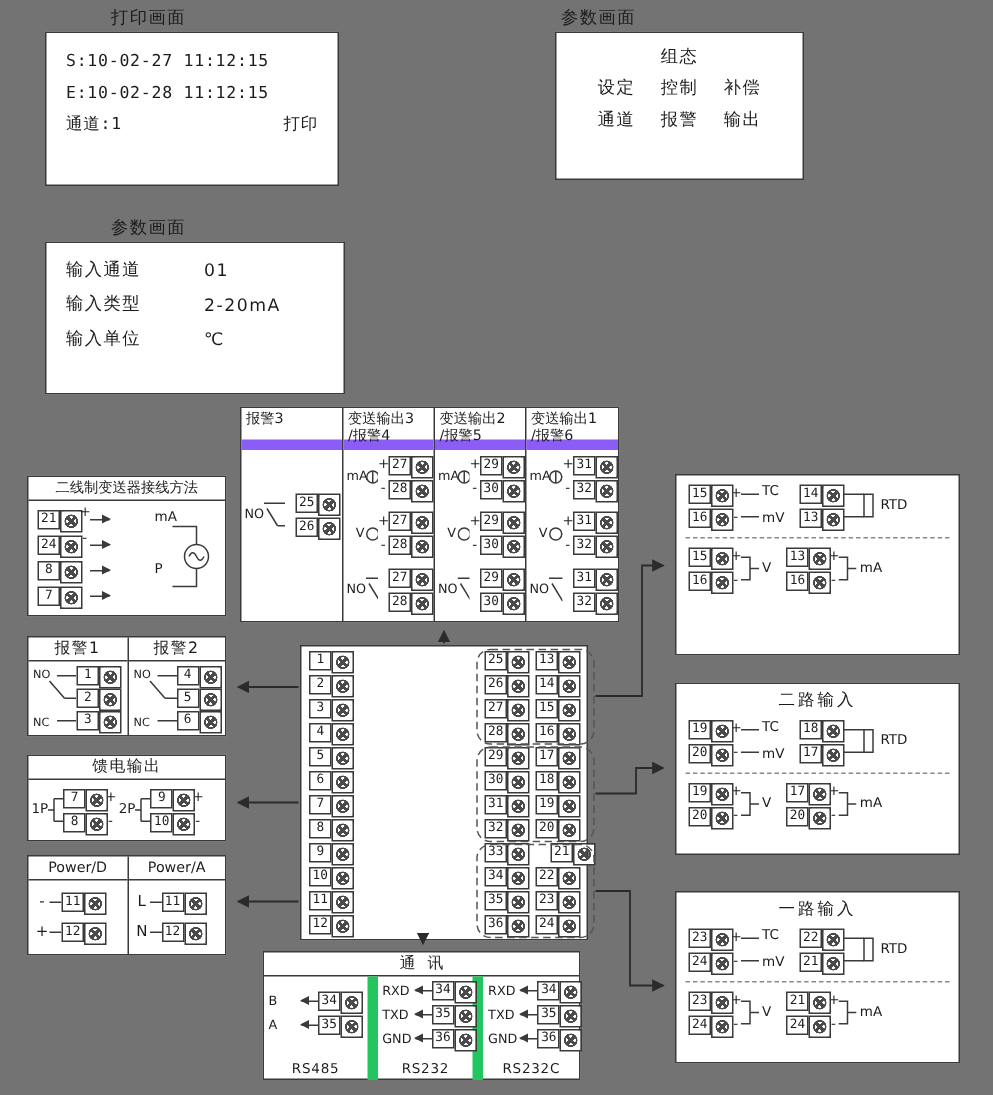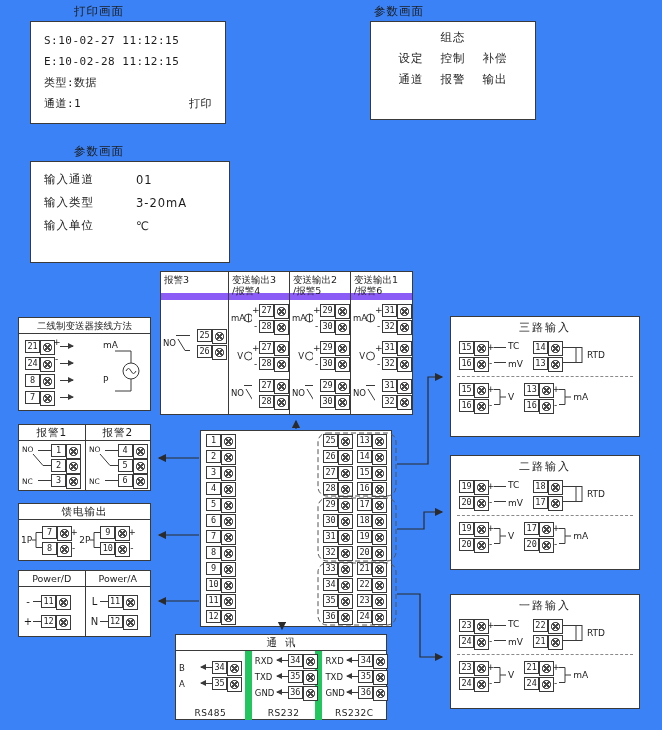--- a/index.html
+++ b/index.html
@@ -1,17 +1,17 @@
 <!DOCTYPE html>
 <html><head>
 <meta charset="utf-8">
 <style>
 *{margin:0;padding:0;box-sizing:border-box}
 body{background:#fff;font-family:"DejaVu Sans",sans-serif;color:#1c1c1c}
-#canvas{position:relative;width:662px;height:730px;background:#3b82f6;overflow:hidden}
+#canvas{position:relative;width:662px;height:730px;background:#737373;overflow:hidden}
 .box{position:absolute;border:1px solid #3a3a3a;background:#fff}
 .lbl{position:absolute;font-size:11.5px;letter-spacing:1px}
 .overlay{position:absolute;left:0;top:0;width:662px;height:730px;pointer-events:none;z-index:10}
 
 .term{position:relative;display:inline-block;flex:none;width:15px;height:13px;border:1px solid #3a3a3a;background:#fff;
  margin-right:13px;font-family:"DejaVu Sans Mono",monospace;font-size:8.5px;line-height:11px;text-align:center}
 .term::after{content:"";position:absolute;left:14px;top:-1px;width:13px;height:13px;border:1px solid #3a3a3a;
  background:
  radial-gradient(circle, rgba(255,255,255,0) 3.2px, #4a4a4a 3.4px, #4a4a4a 4.4px, #fff 4.6px),
  linear-gradient(45deg, transparent 44%, #4a4a4a 44%, #4a4a4a 56%, transparent 56%),
@@ -72,21 +72,20 @@
 </style>
 </head>
 <body>
 
 <div id="canvas">
 
   <div class="lbl" style="left:74px;top:4px">打印画面</div>
   <div class="box" style="left:30px;top:21px;width:196px;height:103px;padding:8px 13px">
     <div class="pline">S:10-02-27 11:12:15</div>
     <div class="pline">E:10-02-28 11:12:15</div>
-    <div class="pline">类型:数据</div>
     <div class="pline prow">
       <span>通道:1</span>
       <span>打印</span>
     </div>
   </div>
 
   <div class="lbl" style="left:374px;top:4px">参数画面</div>
   <div class="box" style="left:370px;top:21px;width:166px;height:99px;padding:5px 8px">
     <div class="cline">组态</div>
     <div class="cline">
@@ -102,21 +101,21 @@
   </div>
 
   <div class="lbl" style="left:74px;top:144px">参数画面</div>
   <div class="box" style="left:30px;top:161px;width:200px;height:102px;padding:6px 0">
     <div class="qrow">
       <span class="ql">输入通道</span>
       <span>01</span>
     </div>
     <div class="qrow">
       <span class="ql">输入类型</span>
-      <span>3-20mA</span>
+      <span>2-20mA</span>
     </div>
     <div class="qrow">
       <span class="ql">输入单位</span>
       <span>℃</span>
     </div>
   </div>
 
   <div class="box" style="left:160px;top:271px;width:253px;height:144px;display:flex">
     <div class="ocol" style="width:70px">
       <div class="ohdr">
@@ -500,41 +499,40 @@
           <span class="term">18</span>
         </div>
       <div class="trow" style="gap:6px">
           <span class="term">31</span>
           <span class="term">19</span>
         </div>
       <div class="trow" style="gap:6px">
           <span class="term">32</span>
           <span class="term">20</span>
         </div>
-      <div class="trow" style="gap:6px">
+      <div class="trow" style="gap:16px">
           <span class="term">33</span>
           <span class="term">21</span>
         </div>
       <div class="trow" style="gap:6px">
           <span class="term">34</span>
           <span class="term">22</span>
         </div>
       <div class="trow" style="gap:6px">
           <span class="term">35</span>
           <span class="term">23</span>
         </div>
       <div class="trow" style="gap:6px">
           <span class="term">36</span>
           <span class="term">24</span>
         </div>
     </div>
   </div>
 
   <div class="box inbox" style="top:316px;height:121px">
-    <div class="ititle">三路输入</div>
     <div class="isec">
       <div class="iq">
         <div class="tcol">
           <div class="trow">
               <span class="term">15</span>
               <span class="sgn">+</span>
             </div>
           <div class="trow">
               <span class="term">16</span>
               <span class="sgn">-</span>

